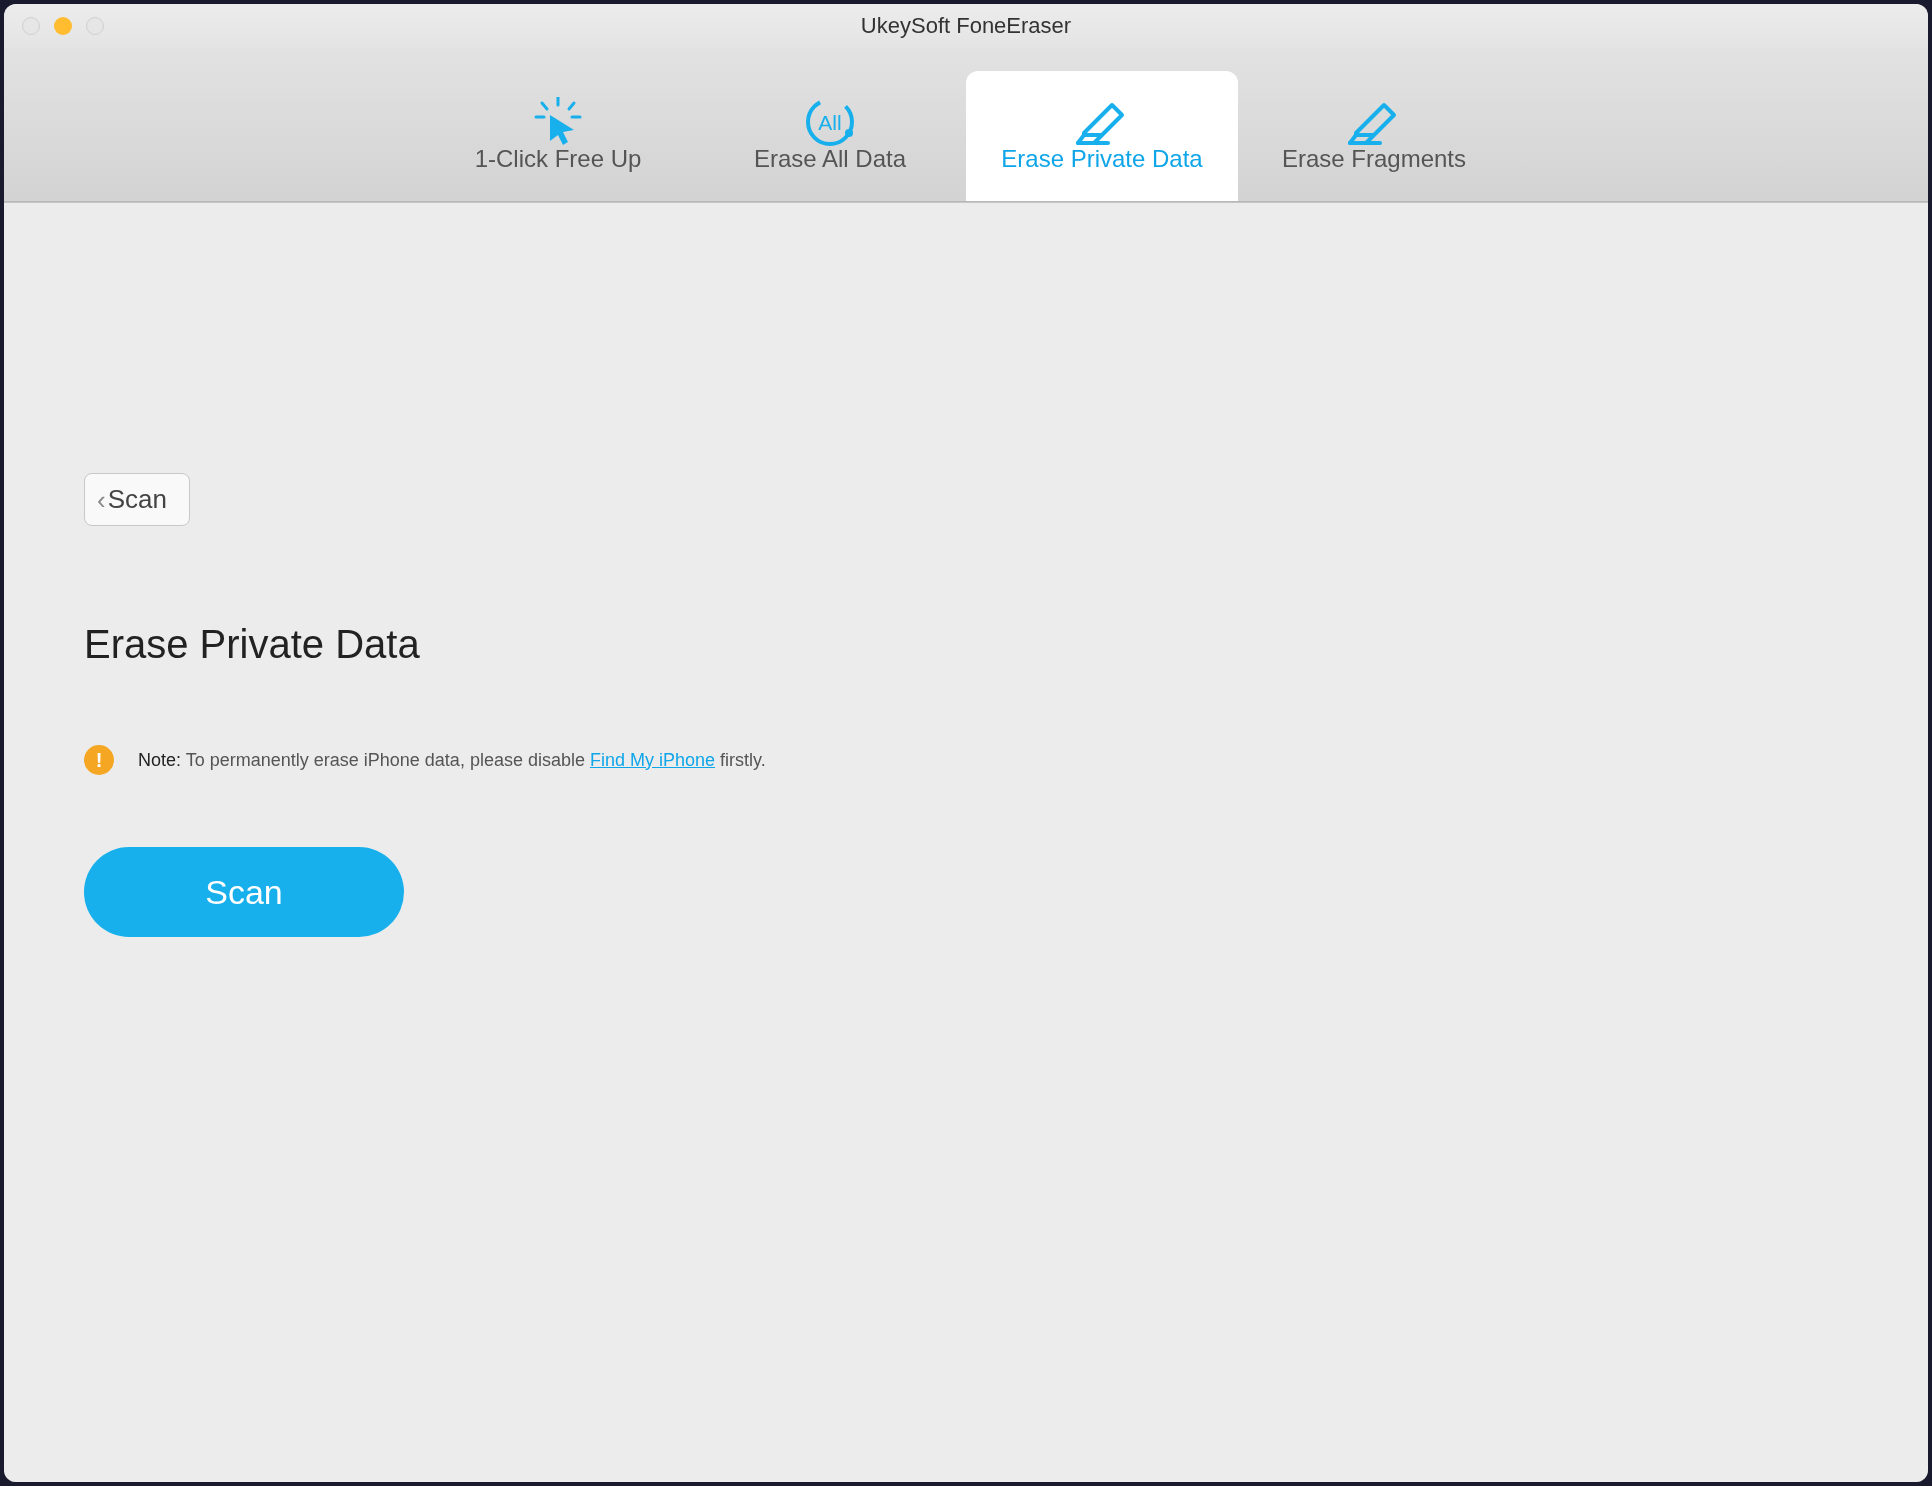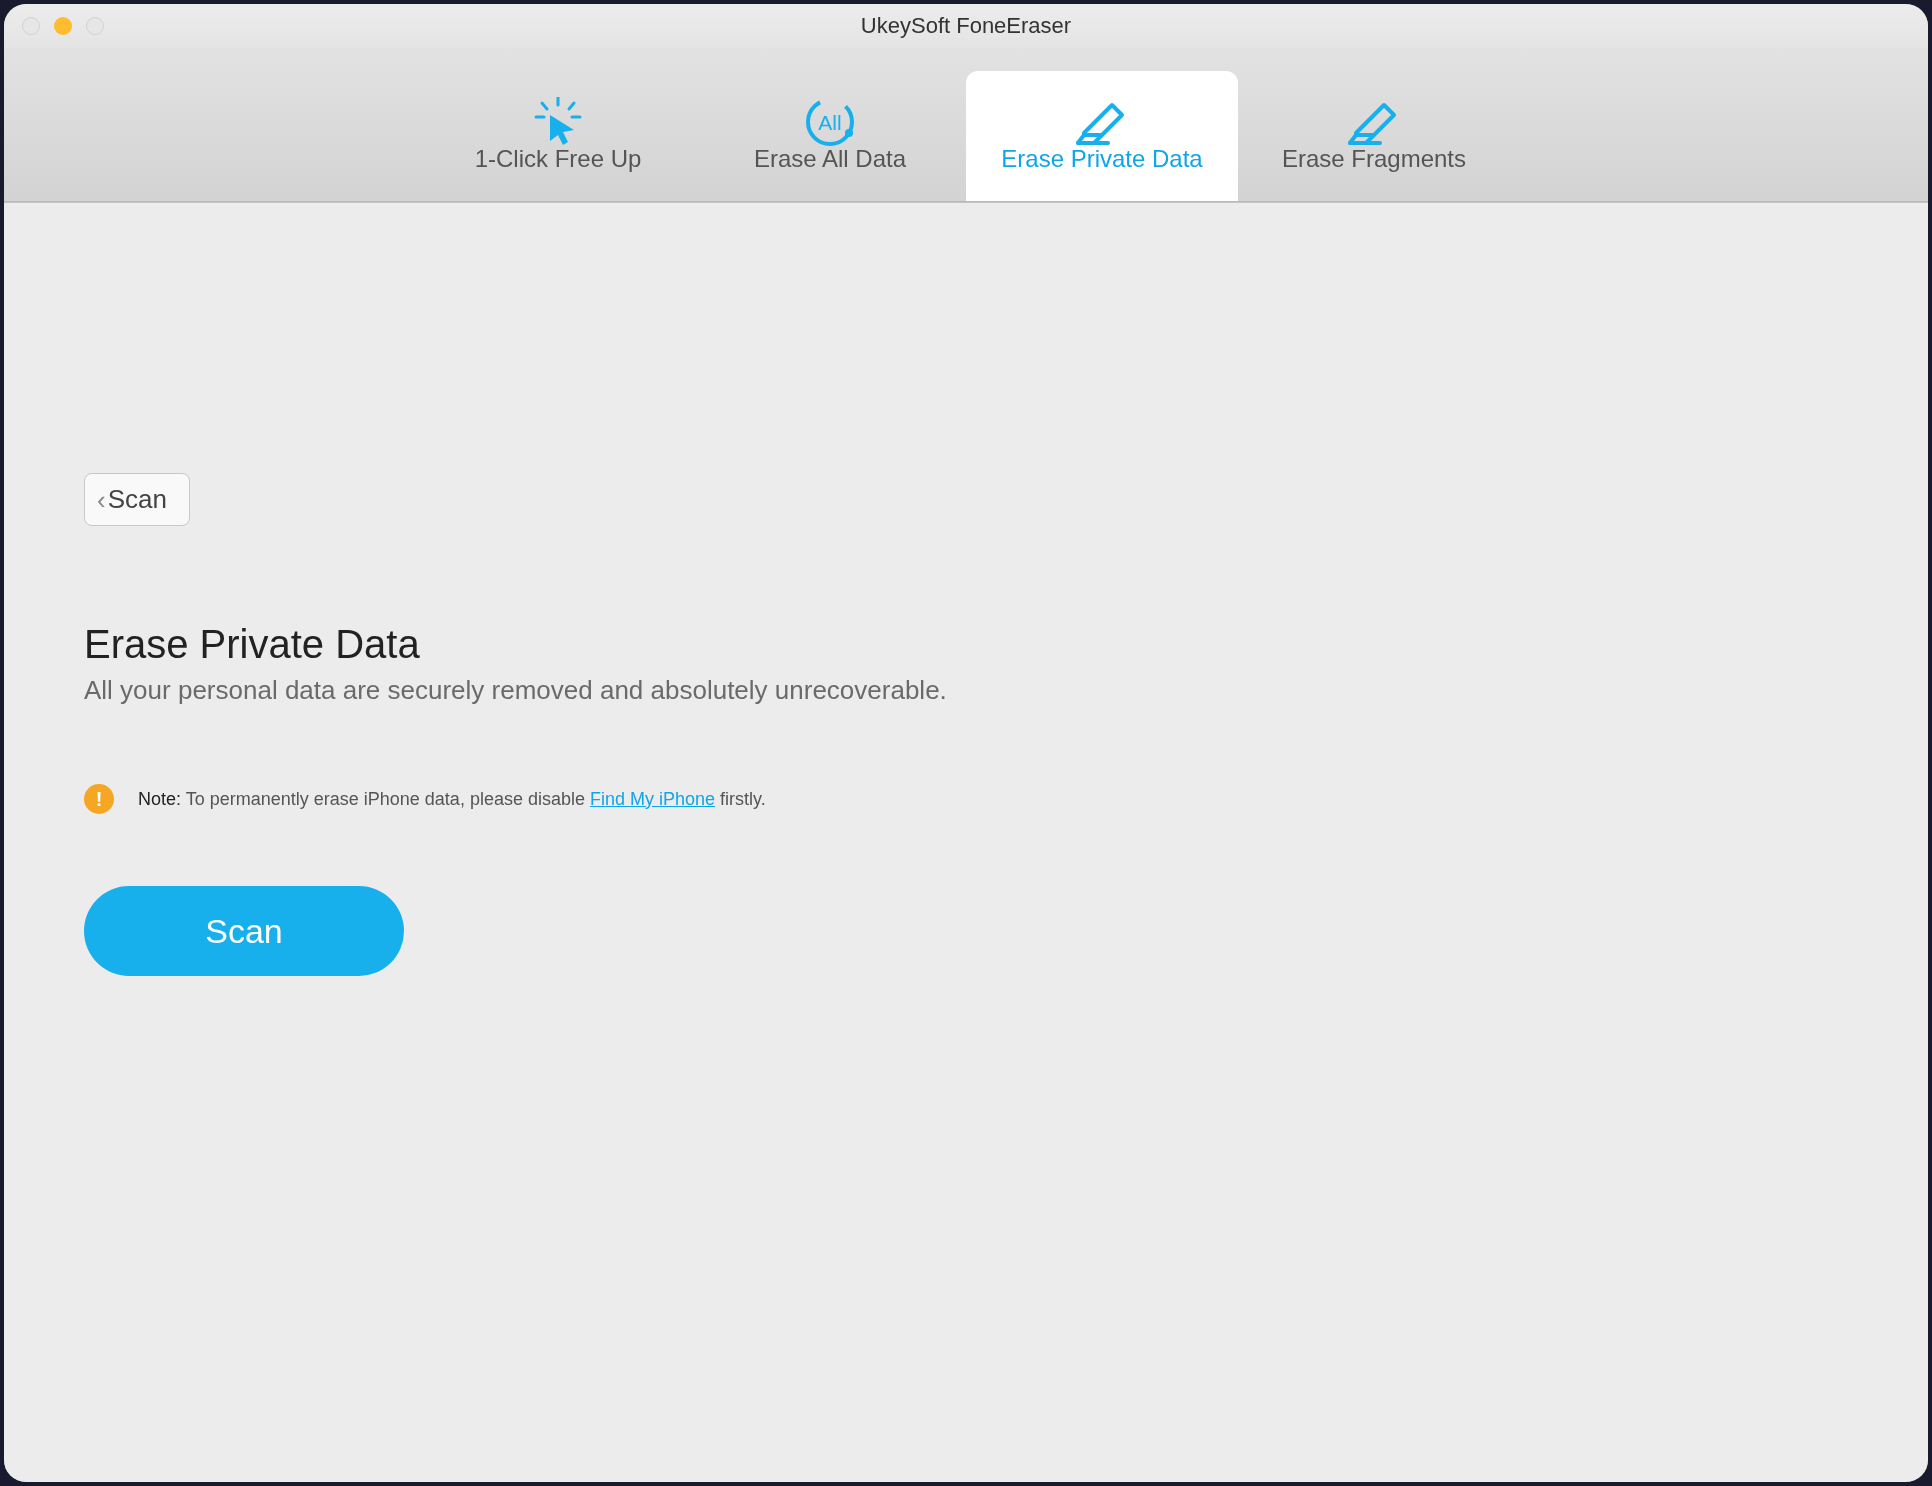--- a/index.html
+++ b/index.html
@@ -7,21 +7,21 @@
       font-family: -apple-system, BlinkMacSystemFont, "Segoe UI", Helvetica, Arial, sans-serif;
       background: #1a1a2e;
       width: 1932px;
       height: 1486px;
       padding: 4px;
     }
     .window {
       width: 100%;
       height: 100%;
       background: #a3a3a3;
-      border-radius: 22px;
+      border-radius: 12px;
       overflow: hidden;
       display: flex;
       flex-direction: column;
     }
     .titlebar {
       height: 44px;
       background: linear-gradient(#ececec, #e4e4e4);
       display: flex;
       align-items: center;
       padding: 0 18px;
@@ -221,21 +221,20 @@
   </div>
 
   <div class="content">
 
     <button class="back-btn">
       <span class="back-chevron">‹</span>
       <span>Scan</span>
     </button>
 
     <h1 class="page-heading">Erase Private Data</h1>
-    <p class="page-subtitle">All your personal data are securely removed and absolutely unrecoverable.</p>
 
     <div class="note-row">
       <div class="note-icon">!</div>
       <div class="note-text">
         <span class="note-label">Note:</span><span class="note-body"> To permanently erase iPhone data, please disable </span><a class="note-link">Find My iPhone</a><span class="note-tail"> firstly.</span>
       </div>
     </div>
 
     <button class="scan-btn">Scan</button>
 

